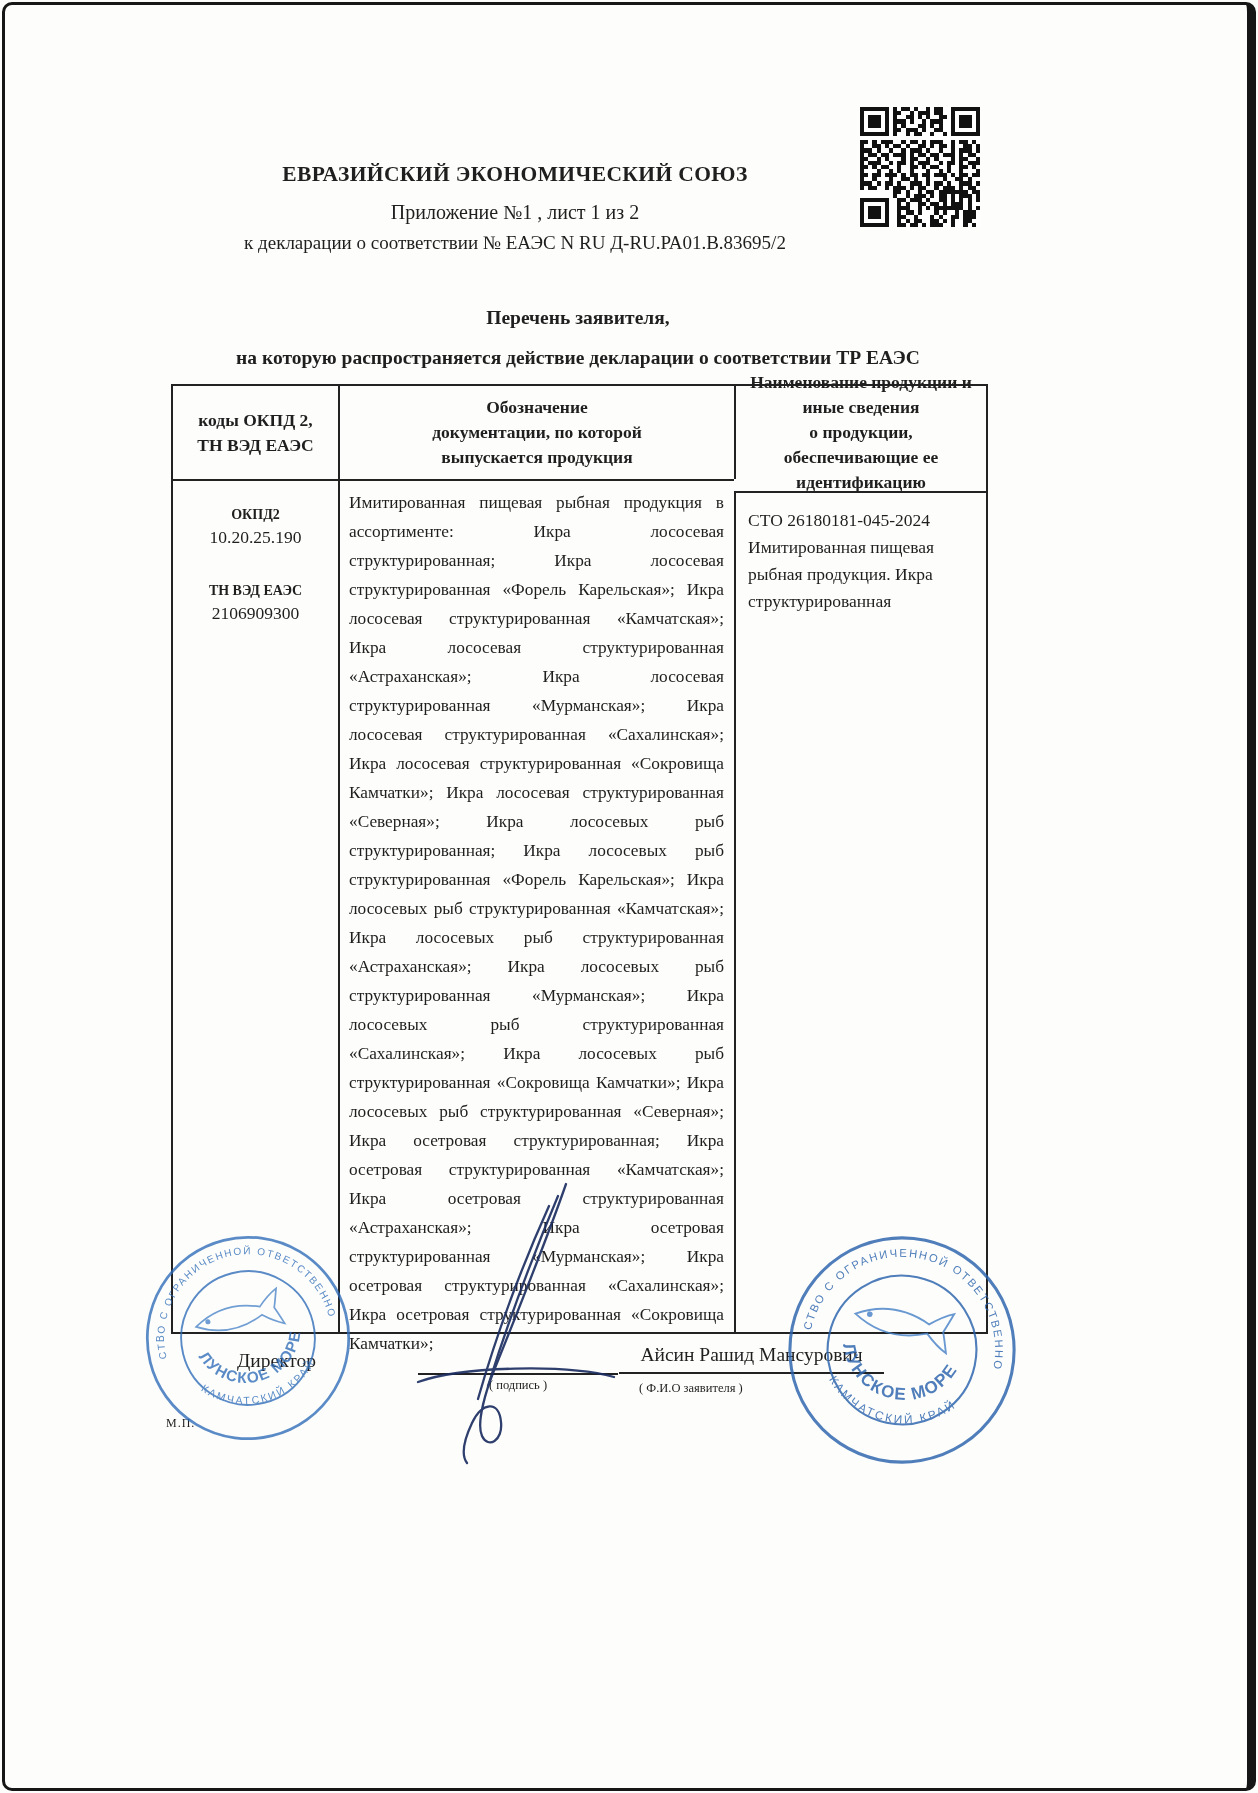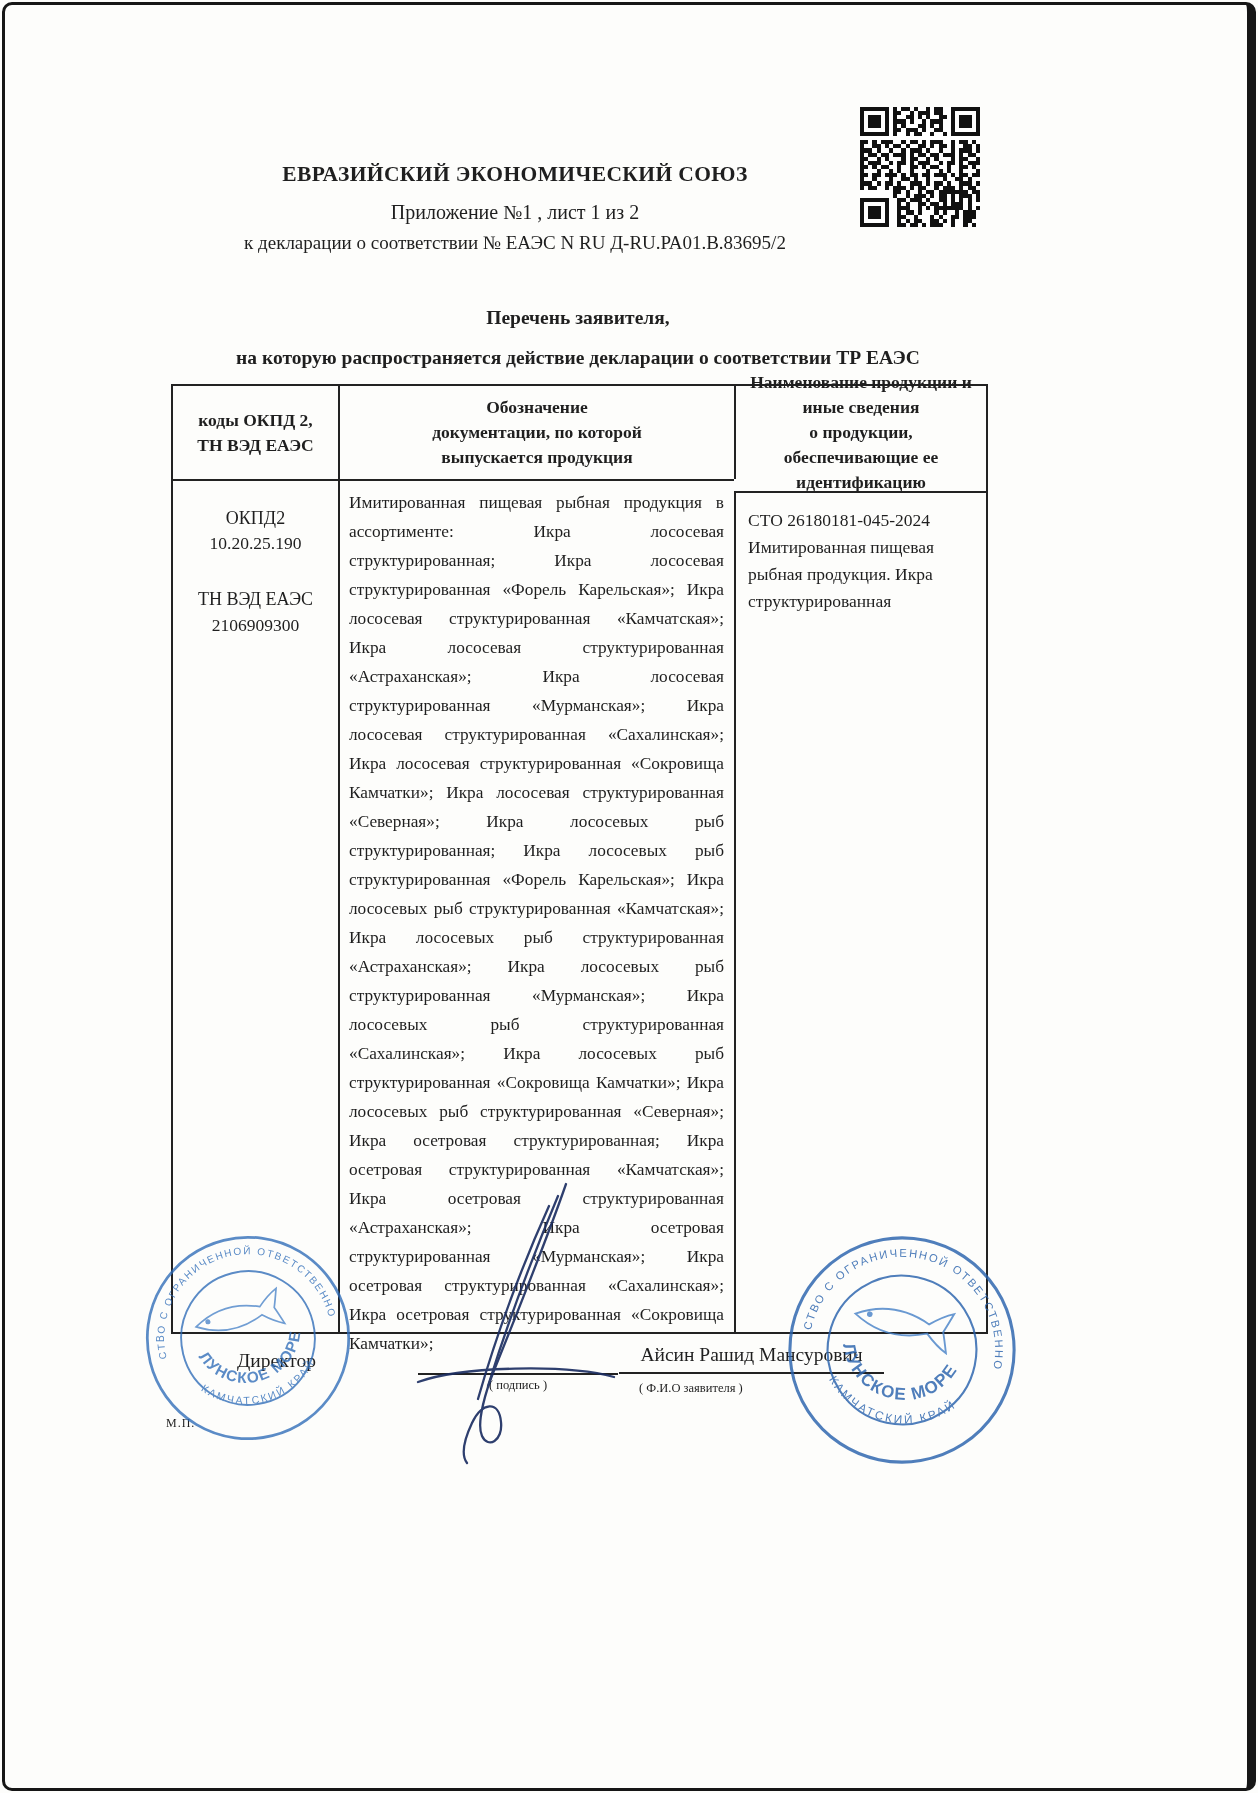--- a/index.html
+++ b/index.html
@@ -29,21 +29,21 @@
   }
   .cell{box-sizing:border-box;}
   .cell.cB,.cell.cC{border-left:2px solid #222;}
   .cell.td{border-top:2px solid #222;}
   .th{
     display:flex;flex-direction:column;justify-content:center;align-items:center;
     text-align:center;font-weight:bold;font-size:17.5px;line-height:1.42;
     white-space:pre-line;padding:4px 6px;
   }
   .codes-cell{padding-top:24px;text-align:center;font-size:17.5px;line-height:1.45;}
-  .codes-cell .b{font-weight:normal;font-size:18px;}
+  .codes-cell .b{font-weight:bold;font-size:14px;}
   .codes-cell .sp{height:30px;}
   .desc-cell p{
     margin:0;padding:7px 10px 0 9px;text-align:justify;
     font-size:17.3px;line-height:29px;word-spacing:1.5px;
   }
   .doc-cell{padding:14px 12px 0 12px;font-size:17.5px;line-height:1.55;margin-top:12px;}
   
   .director{position:absolute;left:237px;top:1350px;font-size:19.5px;}
   .mp{position:absolute;left:166px;top:1392px;font-size:12px;letter-spacing:1px;margin-top:24px;}
   .sig-line{position:absolute;left:418px;top:1331px;width:200px;height:42px;border-bottom:2px solid #222;}

